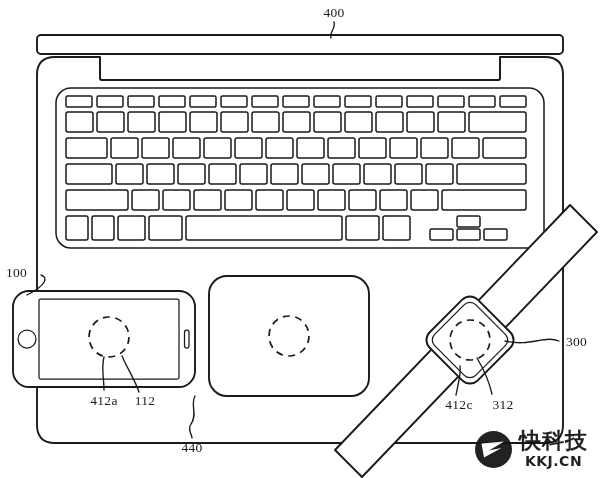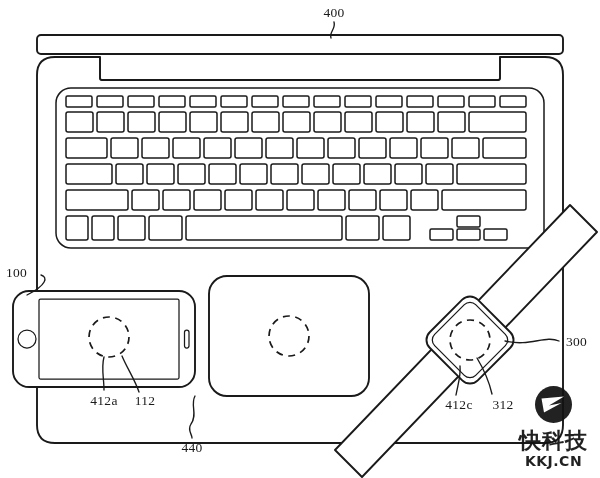--- a/index.html
+++ b/index.html
@@ -64,21 +64,20 @@
   }
   
   #watermark {
     position: absolute;
     right: 12px;
     bottom: 10px;
     display: flex;
     align-items: center;
     gap: 7px;
     opacity: 0.93;
-    flex-direction: column;
   }
   #wm-logo {
     width: 37px;
     height: 37px;
     border-radius: 50%;
     background: #121212;
     position: relative;
     flex: none;
     overflow: hidden;
   }

